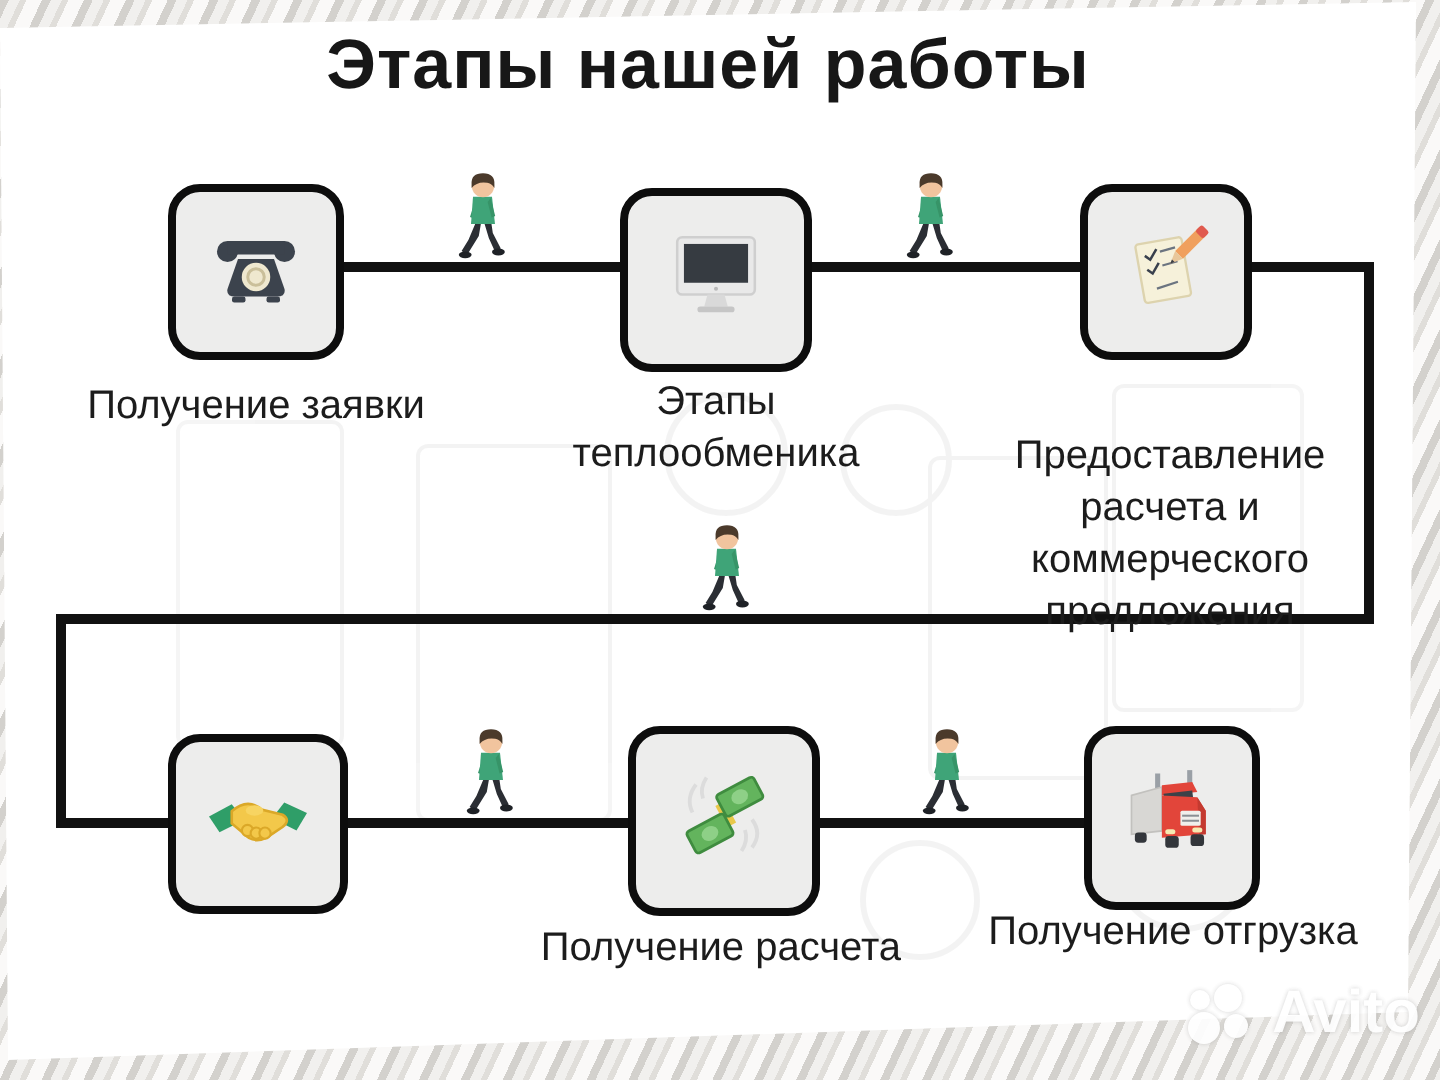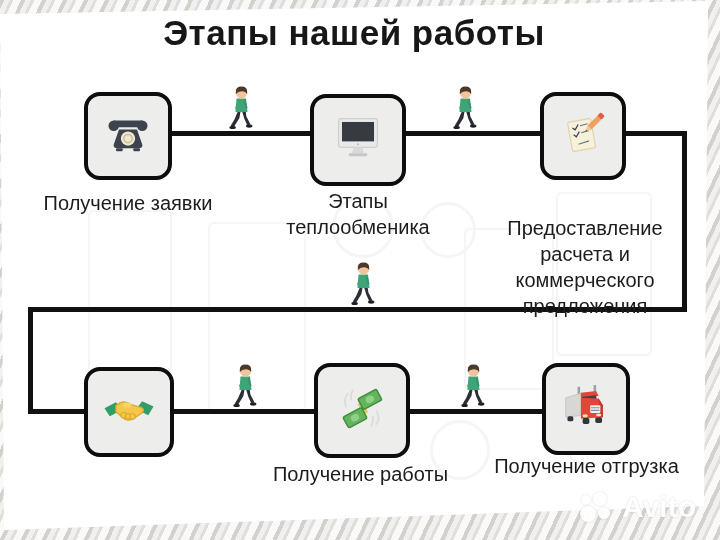--- a/index.html
+++ b/index.html
@@ -12,21 +12,21 @@
     font-size:35px;font-weight:600;color:#171717;letter-spacing:.5px;z-index:2;}
   .box{position:absolute;background:#ededec;border:4px solid #0d0d0d;border-radius:16px;
     display:flex;align-items:center;justify-content:center;z-index:2;box-sizing:border-box;}
   .line{position:absolute;background:#111111;z-index:1;}
   .label{position:absolute;font-size:20px;line-height:1.3;font-weight:400;text-align:center;
     color:#1c1c1c;z-index:2;}
   .person{position:absolute;z-index:2;}
   .decor{position:absolute;z-index:0;opacity:.05;}
   .decor .hx{position:absolute;border:2px solid #333;border-radius:6px;}
   .decor .port{position:absolute;border:3px solid #333;border-radius:50%;}
-  .watermark{position:absolute;right:24px;bottom:16px;display:flex;align-items:center;gap:7px;
+  .watermark{position:absolute;right:10px;bottom:16px;display:flex;align-items:center;gap:7px;
     z-index:6;opacity:.92;}
   .wm-dots{position:relative;width:35px;height:30px;}
   .wm-dots span{position:absolute;background:#ffffff;border-radius:50%;
     box-shadow:0 0 2px rgba(130,130,130,.35);}
   .wm-text{font-size:30px;font-weight:bold;color:#ffffff;
     text-shadow:0 0 2px rgba(130,130,130,.4);}
 </style>
 </head>
 <body>
 
@@ -134,21 +134,21 @@
             <rect x="12" y="35" width="24" height="14" rx="2" fill="#63b45d" stroke="#3f8c3f" stroke-width="1.6"></rect>
             <ellipse cx="24" cy="42" rx="5" ry="4" fill="#8ed087"></ellipse>
           </g>
           <g transform="rotate(-28 41 21)">
             <rect x="29" y="14" width="24" height="14" rx="2" fill="#63b45d" stroke="#3f8c3f" stroke-width="1.6"></rect>
             <ellipse cx="41" cy="21" rx="5" ry="4" fill="#8ed087"></ellipse>
           </g>
         </svg>
       </span>
     </div>
-    <div class="label" style="left:268px;top:461px;width:185px;">Получение работы</div>
+    <div class="label" style="left:268px;top:461px;width:185px;">Получение расчета</div>
 
     <div class="box" style="left:542px;top:363px;width:88px;height:92px;">
       <span>
         <svg width="54" height="54" viewBox="0 0 64 64">
           <rect x="22" y="8" width="3" height="10" fill="#9aa0a6"></rect>
           <rect x="41" y="6" width="3" height="12" fill="#9aa0a6"></rect>
           <path d="M8 21 L26 16 L26 42 L8 44 Z" fill="#d8d7d4" stroke="#c2c1be" stroke-width="1"></path>
           <path d="M26 15 L44 13 L47 19 L26 21 Z" fill="#e2453a"></path>
           <path d="M27 20 L44 18 L45 27 L27 28 Z" fill="#3c4148"></path>
           <path d="M26 21 L47 22 L52 30 L52 44 L26 46 Z" fill="#e2453a"></path>

